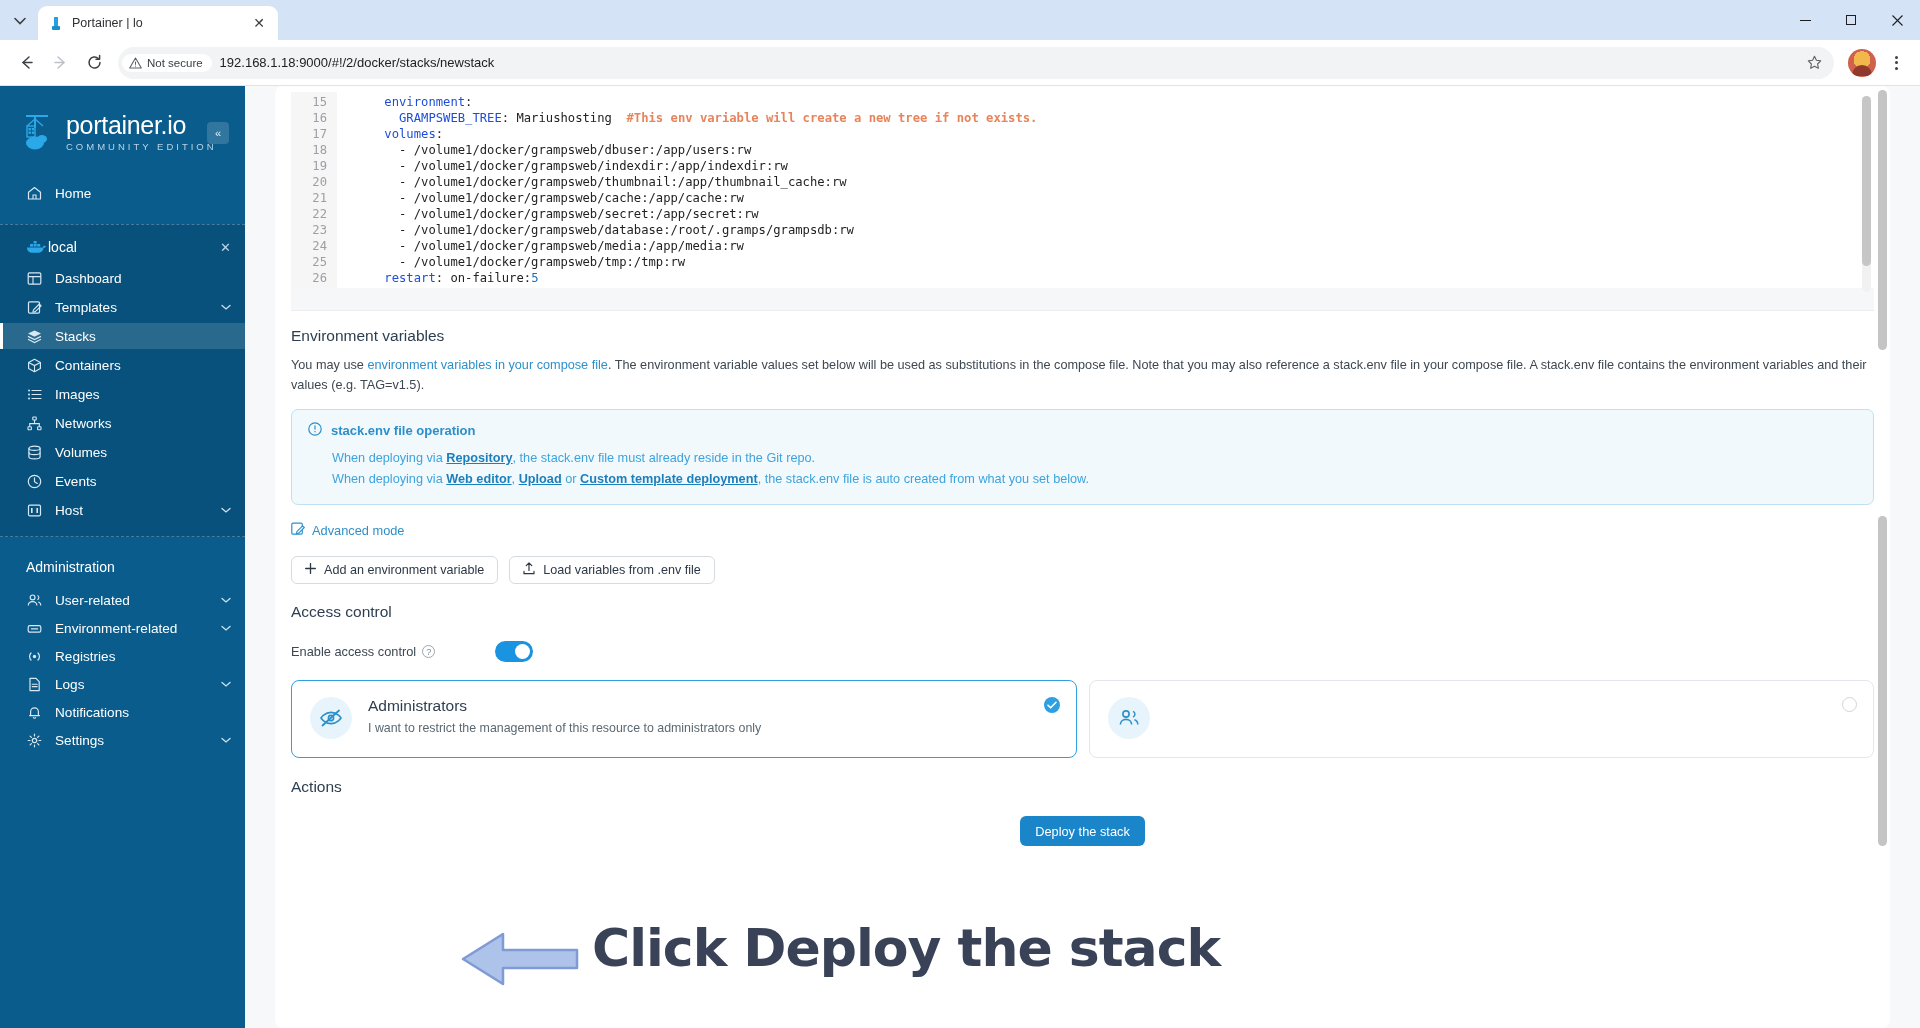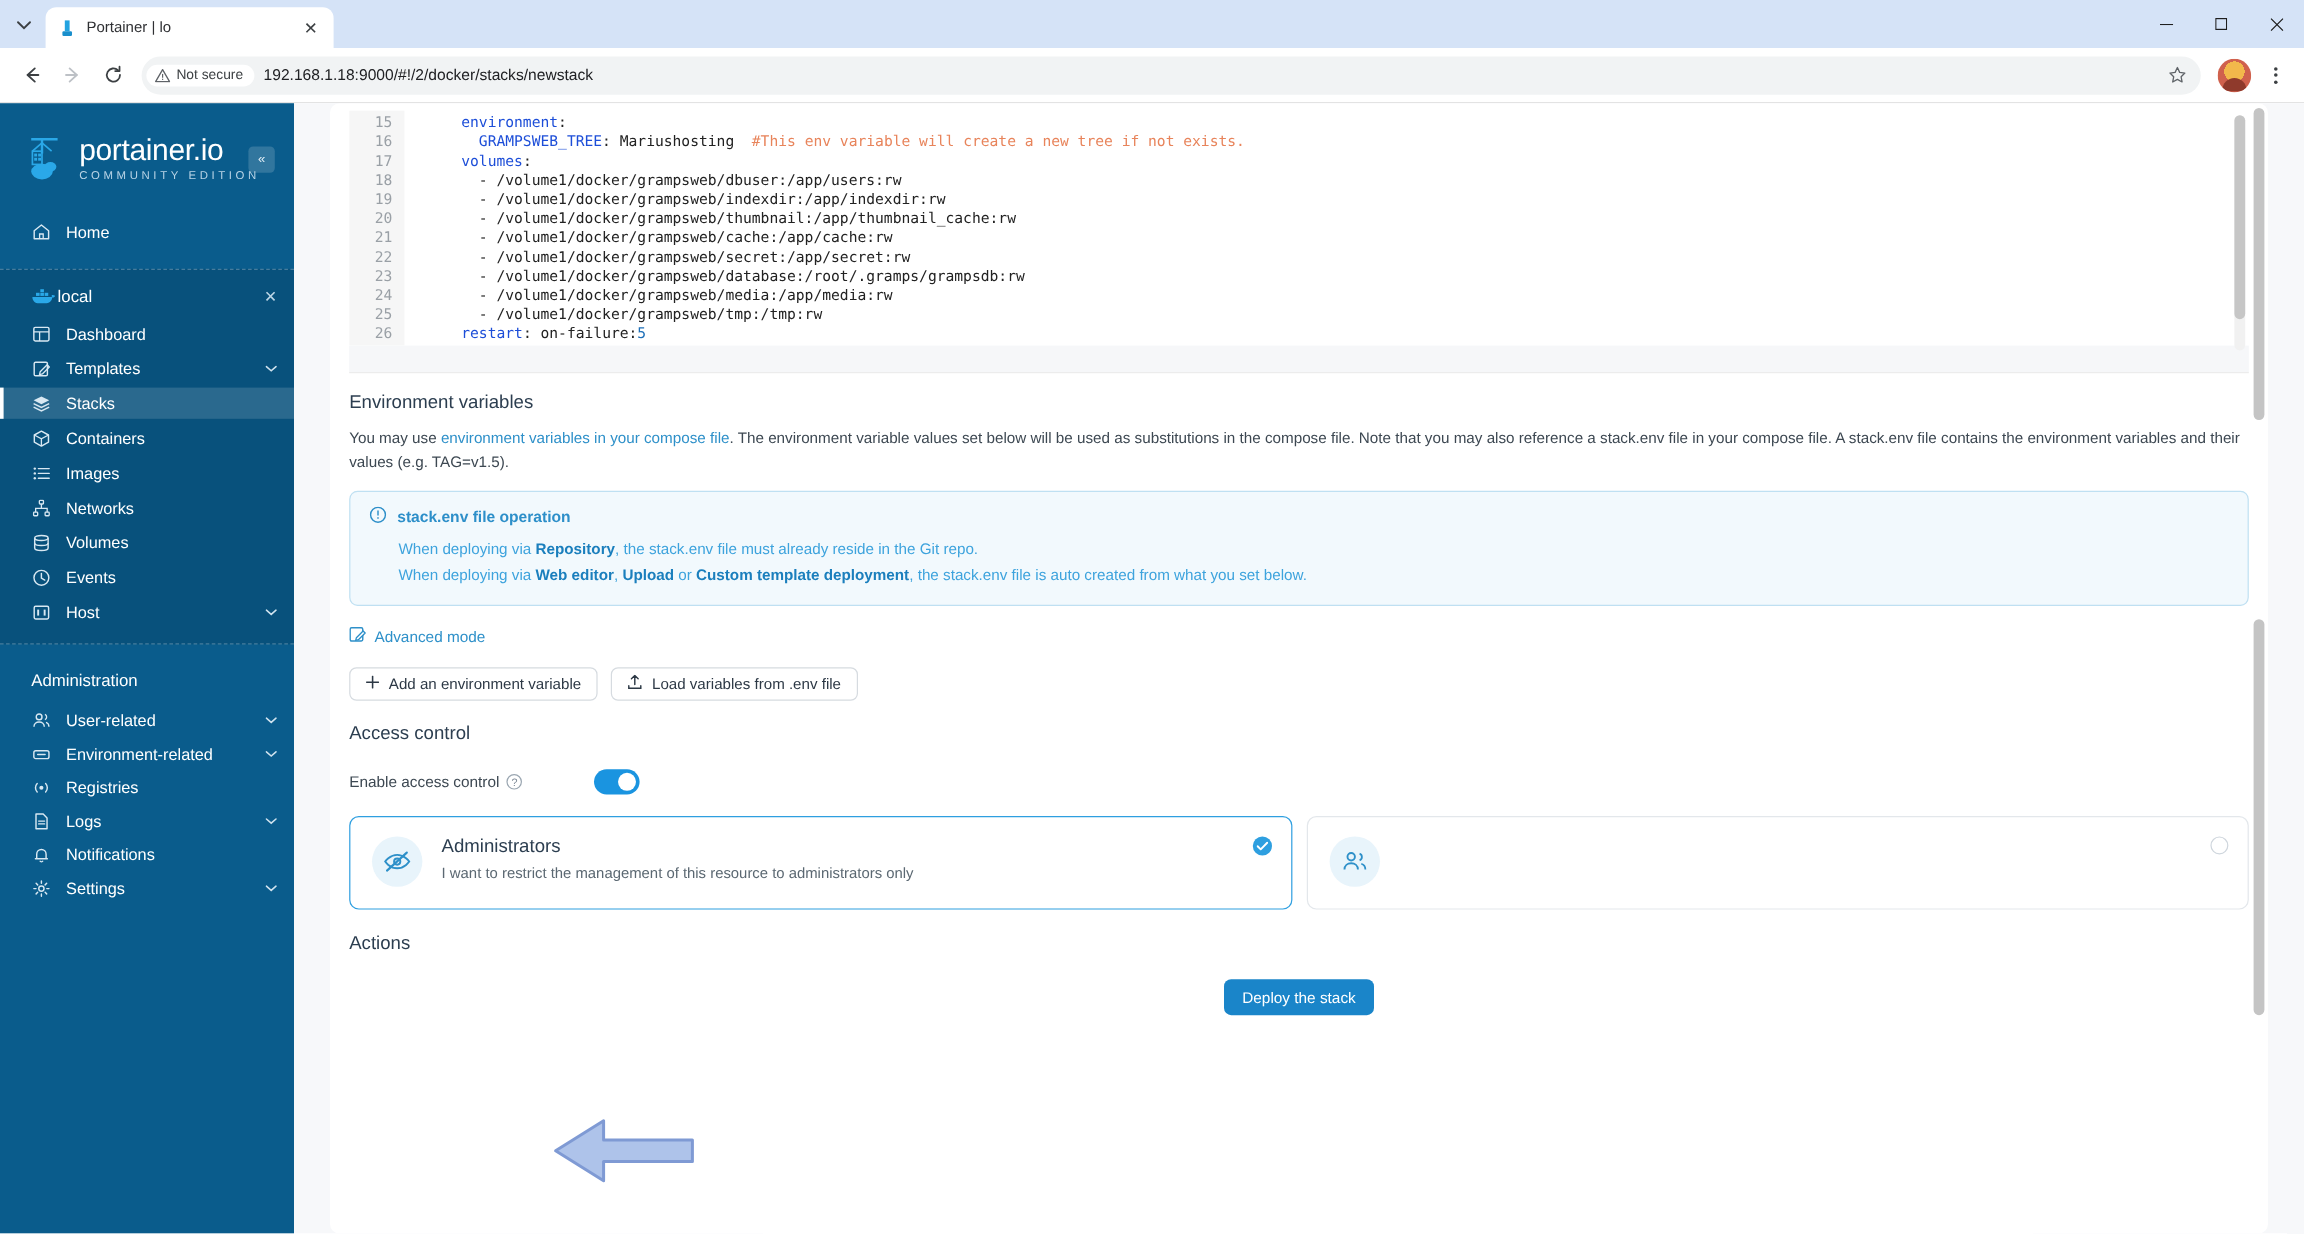--- a/index.html
+++ b/index.html
@@ -153,21 +153,21 @@
     line-height: 16px; position:relative; height: 196px; overflow:hidden;
   }
   .gutter {
     width: 46px; flex: 0 0 46px; background: #f6f6f6; color: #9aa0a6;
     text-align: right; padding-right: 10px; padding-top: 2px; user-select:none;
   }
   .codelines { flex:1; padding-left: 18px; padding-top: 2px; color:#1f2328; white-space: pre; overflow:hidden;}
   .tok-key { color: #1d4ed8; }
   .tok-plain { color: #222; }
   .tok-num { color: #1d6fb8; }
-  .tok-comment { color: #e8845b; }
+  .tok-comment { color: #e8845b; font-weight: bold; }
   .editor-scrollbar {
     position: absolute; right: 3px; top: 4px; width: 9px; bottom: 18px;
     background: #f1f1f1; border-radius: 5px;
   }
   .editor-scrollbar i {
     position:absolute; left:0; top: 0px; width: 9px; height: 170px;
     background: #c6c6c6; border-radius: 5px; display:block;
   }
   .editor-bottombar { height: 22px; background:#f6f7f9; }
 
@@ -181,21 +181,21 @@
 
   .infobox {
     border: 1px solid #bfe0f2; background: #f2f9fd; border-radius: 7px;
     padding: 12px 16px 14px 16px; margin-top: 14px;
   }
   .infobox-title {
     display:flex; align-items:center; gap: 9px; color: #2d8fc9;
     font-size: 13px; font-weight: bold; margin-bottom: 9px;
   }
   .infobox-line { color: #3da3dd; font-size: 12.7px; line-height: 21px; padding-left: 24px; }
-  .infobox-line b { color:#1b7fbd; }
+  .infobox-line b { color:#1b7fbd;text-decoration:underline; }
 
   .adv-mode {
     display:flex; align-items:center; gap: 7px; color: #2e90c9; font-size: 12.8px;
     margin-top: 17px; cursor:pointer;
   }
   .adv-hint {
     display:flex; align-items:center; gap: 7px; color:#7b8794; font-size: 12.2px; margin-top: 5px;
   }
   .btn-row { display:flex; gap: 11px; margin-top: 17px; }
   .btn-outline {
@@ -725,14 +725,15 @@
         </div>
       </div>
     </div>
   </div>
 
   <div class="anno-arrow">
     <svg width="122" height="62" viewBox="0 0 122 62">
       <path d="M44 6 L44 22 L118 22 L118 40 L44 40 L44 56 L4 31 Z" fill="#aec3ea" stroke="#7f9ad4" stroke-width="2.5" stroke-linejoin="round"></path>
     </svg>
   </div>
+  <div class="anno-text">Click Deploy the stack</div>
 
 </div>
 
 </body></html>

